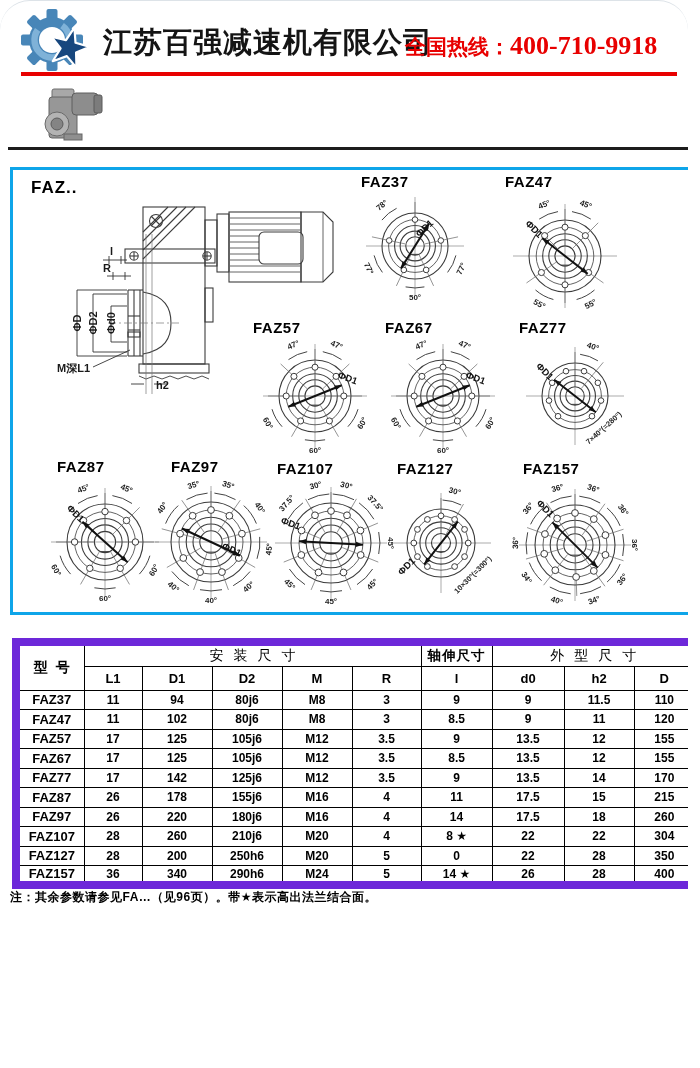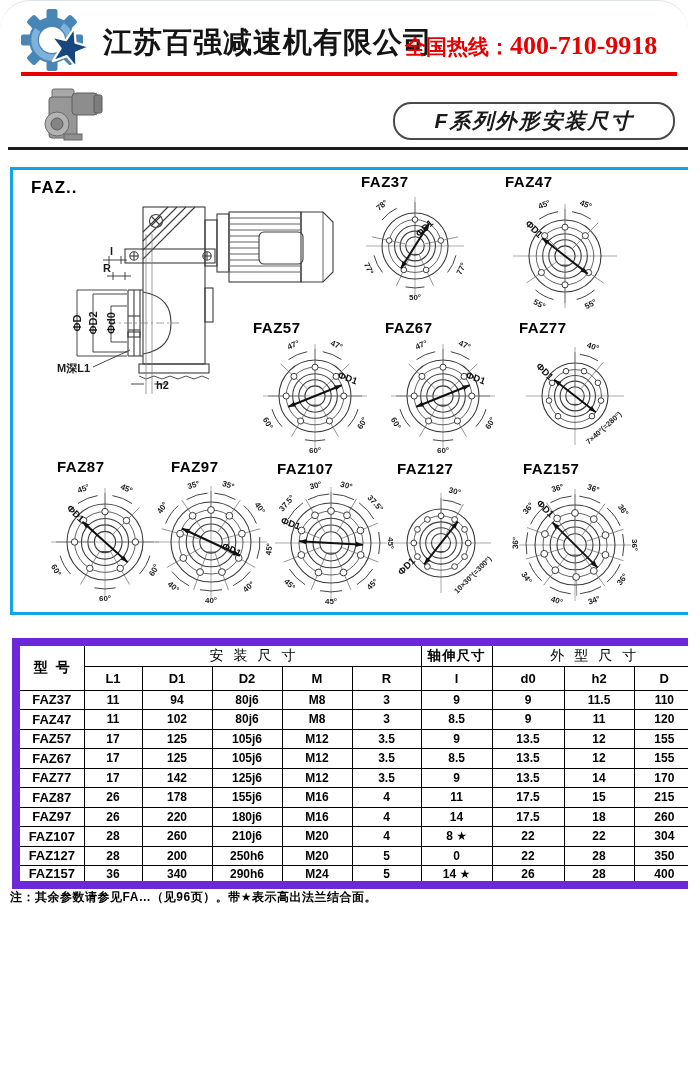--- a/index.html
+++ b/index.html
@@ -72,23 +72,20 @@
   <svg class="photo" width="72" height="62" viewBox="0 0 72 62">
     <rect x="16" y="5" width="22" height="12" rx="2" fill="#a8a8a8" stroke="#6e6e6e"></rect>
     <rect x="13" y="13" width="28" height="41" rx="3" fill="#979797" stroke="#646464"></rect>
     <rect x="36" y="9" width="26" height="22" rx="4" fill="#8d8d8d" stroke="#5f5f5f"></rect>
     <rect x="58" y="11" width="8" height="18" rx="2" fill="#7c7c7c" stroke="#5a5a5a"></rect>
     <circle cx="21" cy="40" r="12" fill="#b3b3b3" stroke="#6a6a6a"></circle>
     <circle cx="21" cy="40" r="6" fill="#848484" stroke="#5c5c5c"></circle>
     <rect x="28" y="50" width="18" height="6" fill="#8f8f8f" stroke="#666"></rect>
   </svg>
 
-  <div class="badge">
-    <span>F系列外形安装尺寸</span>
-  </div>
   <div class="darkline"></div>
 
   <div class="panel">
     <div class="fazmain">FAZ..</div>
 
     <svg id="main-drawing" width="679" height="442" viewBox="0 0 679 442">
       <g stroke="#3c3c3c" stroke-width="1.1" fill="none">
 
         <rect x="130" y="37" width="62" height="157"></rect>
         <line x1="130" y1="62" x2="155" y2="37"></line>

